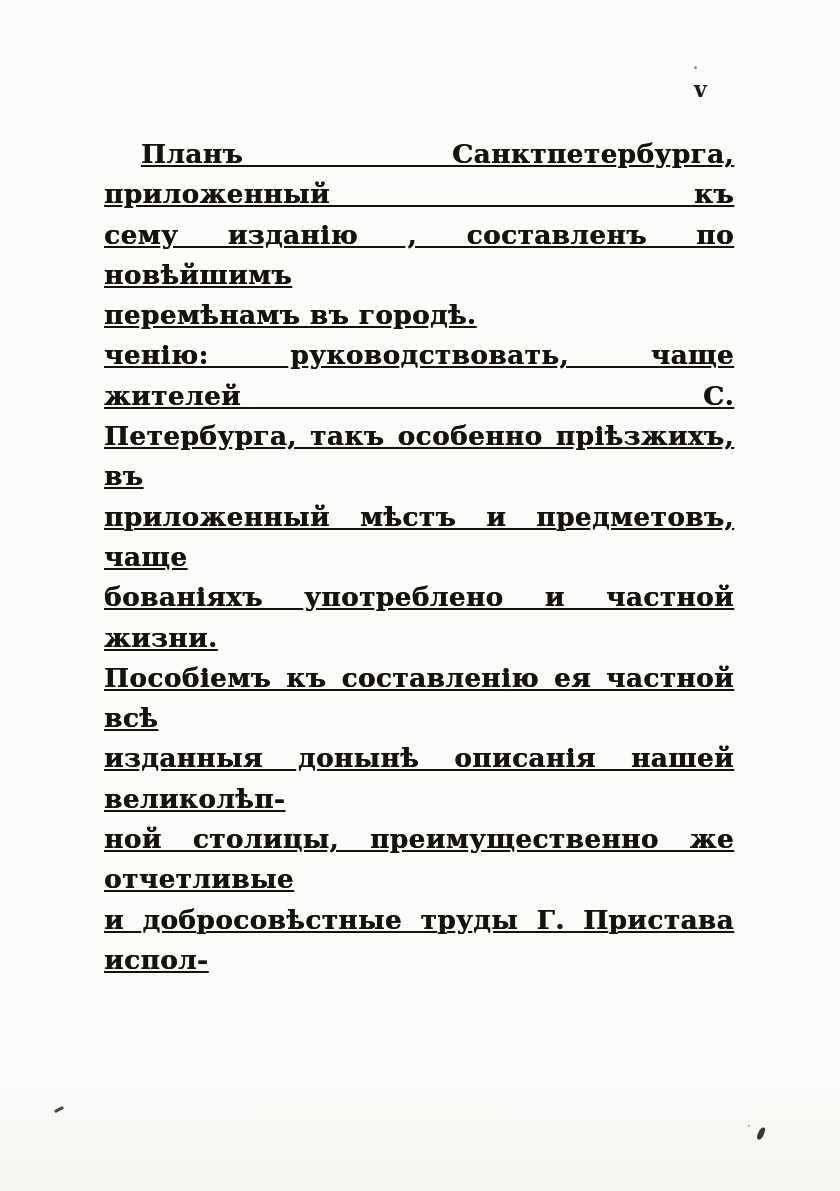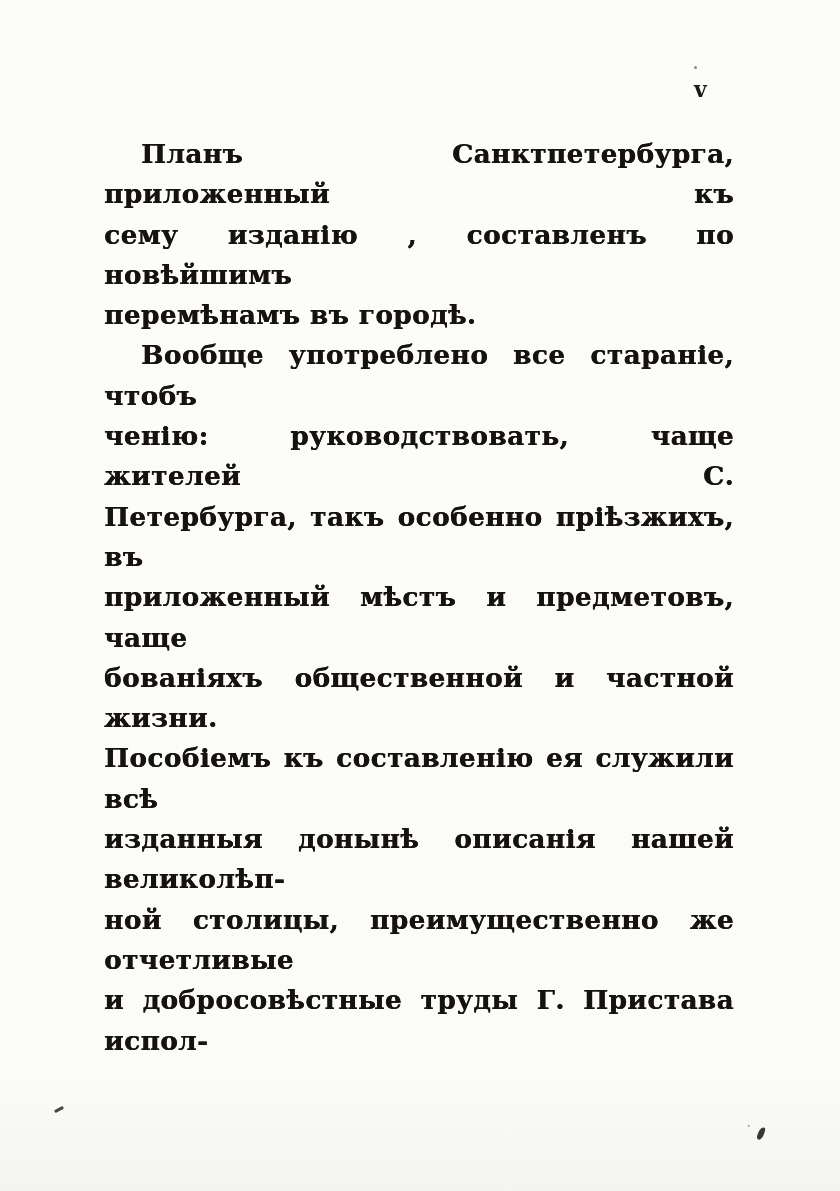--- a/index.html
+++ b/index.html
@@ -28,20 +28,21 @@
     color: #16130f;
     font-weight: 700;
     font-size: 26.5px;
     line-height: 40.3px;
     letter-spacing: 0.3px;
     text-shadow: 0.3px 0 0 currentColor;
   }
   .line {
     text-align: justify;
     text-align-last: justify;
+    text-decoration: underline;
   }
   .line.first { text-indent: 37px; }
   .line.end { text-align-last: left; }
   .speck-dot {
     position: absolute;
     left: 694px; top: 66px;
     width: 3px; height: 3px;
     background: #8d8d8a;
     border-radius: 50%;
   }
@@ -81,26 +82,25 @@
 
   <div class="text-block">
 
     <div class="paragraph">
       <div class="line first">Планъ Санктпетербурга, приложенный къ</div>
       <div class="line">сему изданію , составленъ по новѣйшимъ</div>
       <div class="line end">перемѣнамъ въ городѣ.</div>
     </div>
 
     <div class="paragraph">
-      <div class="line first">Вообще употреблено все стараніе, чтобъ</div>
       <div class="line">ченію: руководствовать, чаще жителей С.</div>
       <div class="line">Петербурга, такъ особенно пріѣзжихъ, въ</div>
       <div class="line">приложенный мѣстъ и предметовъ, чаще</div>
-      <div class="line">бованіяхъ общественной и частной жизни.</div>
-      <div class="line">Пособіемъ къ составленію ея служили всѣ</div>
+      <div class="line">бованіяхъ употреблено и частной жизни.</div>
+      <div class="line">Пособіемъ къ составленію ея частной всѣ</div>
       <div class="line">изданныя донынѣ описанія нашей великолѣп-</div>
       <div class="line">ной столицы, преимущественно же отчетливые</div>
       <div class="line">и добросовѣстные труды Г. Пристава испол-</div>
 
     </div>
 
   </div>
 
   <div class="speck-dash"></div>
   <div class="speck-comma"></div>

